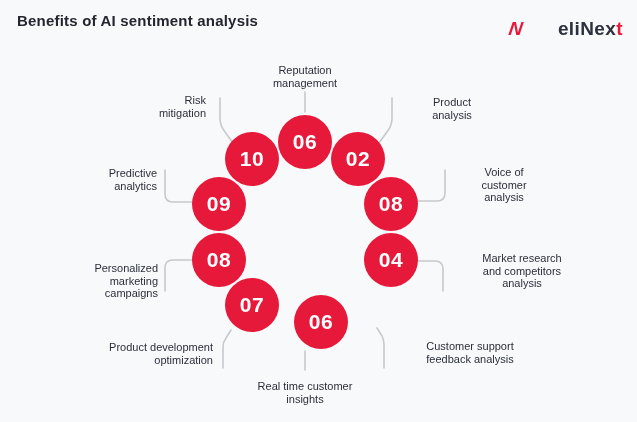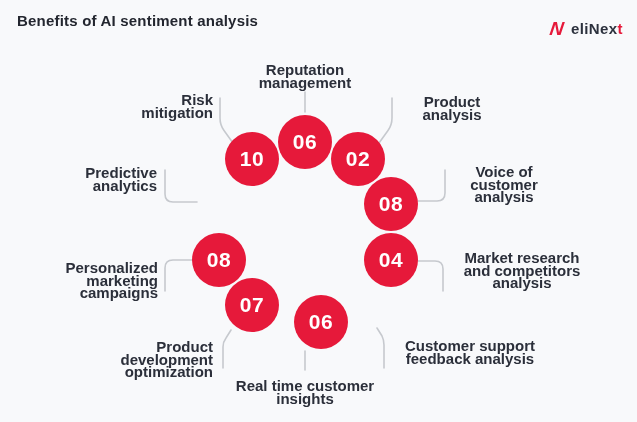--- a/index.html
+++ b/index.html
@@ -28,39 +28,39 @@
     display:flex;align-items:center;gap:7px;
   }
   .logo-icon{
     display:inline-block;
     font-size:19px;font-weight:900;font-style:italic;
     color:var(--accent-red);
     transform:skewX(-8deg);
     line-height:1;
   }
   .logo-text{
-    font-size:15px;font-weight:700;letter-spacing:.4px;
-    color:#2C313D;line-height:1;
+    font-size:19px;font-weight:700;letter-spacing:.4px;
+    color:#2C313D;line-height:1;margin-left:28px;
   }
   .logo-text .t-red{color:var(--accent-red);}
   .connector-svg{position:absolute;left:0;top:0;z-index:1;}
   .connector-svg path{
     fill:none;stroke:var(--connector-gray);stroke-width:1.6;stroke-linecap:round;
   }
   .circle{
     position:absolute;z-index:2;
     width:54px;height:54px;border-radius:50%;
     background:var(--accent-red);
     color:#fff;
     display:flex;align-items:center;justify-content:center;
     font-size:21px;font-weight:700;letter-spacing:.5px;
   }
   .step-label{
     position:absolute;z-index:2;
-    font-size:15px;line-height:12.5px;font-weight:700;
+    font-size:11px;line-height:12.5px;font-weight:400;
     color:var(--label-text);
     white-space:pre-line;
   }
   .ta-c{text-align:center;}
   .ta-r{text-align:right;}
   .ta-l{text-align:center;}
 </style>
 </head>
 <body>
 
@@ -86,20 +86,21 @@
     <path d="M220,98 L220,118 Q220,125 224,130.5 L233,143"></path>
   </svg>
 
   <div class="circle" style="left:278px;top:115px">06</div>
   <div class="circle" style="left:331px;top:132px">02</div>
   <div class="circle" style="left:364px;top:177px">08</div>
   <div class="circle" style="left:364px;top:233px">04</div>
   <div class="circle" style="left:294px;top:295px">06</div>
   <div class="circle" style="left:225px;top:278px">07</div>
   <div class="circle" style="left:192px;top:233px">08</div>
+  <div class="circle" style="left:192px;top:177px">09</div>
   <div class="circle" style="left:225px;top:132px">10</div>
 
   <div class="step-label ta-c" style="left:230px;top:64px;width:150px">Reputation
 management</div>
   <div class="step-label ta-l" style="left:397px;top:96px;width:110px">Product
 analysis</div>
   <div class="step-label ta-l" style="left:454px;top:166px;width:100px">Voice of
 customer
 analysis</div>
   <div class="step-label ta-l" style="left:452px;top:252px;width:140px">Market research
@@ -109,16 +110,16 @@
 feedback analysis</div>
   <div class="step-label ta-c" style="left:225px;top:380px;width:160px">Real time customer
 insights</div>
   <div class="step-label ta-r" style="left:28px;top:262px;width:130px">Personalized
 marketing
 campaigns</div>
   <div class="step-label ta-r" style="left:63px;top:341px;width:150px">Product development
 optimization</div>
   <div class="step-label ta-r" style="left:37px;top:167px;width:120px">Predictive
 analytics</div>
-  <div class="step-label ta-r" style="left:93px;top:94px;width:120px">Risk
+  <div class="step-label ta-r" style="left:86px;top:94px;width:120px">Risk
 mitigation</div>
 
 </div>
 
 </body></html>

